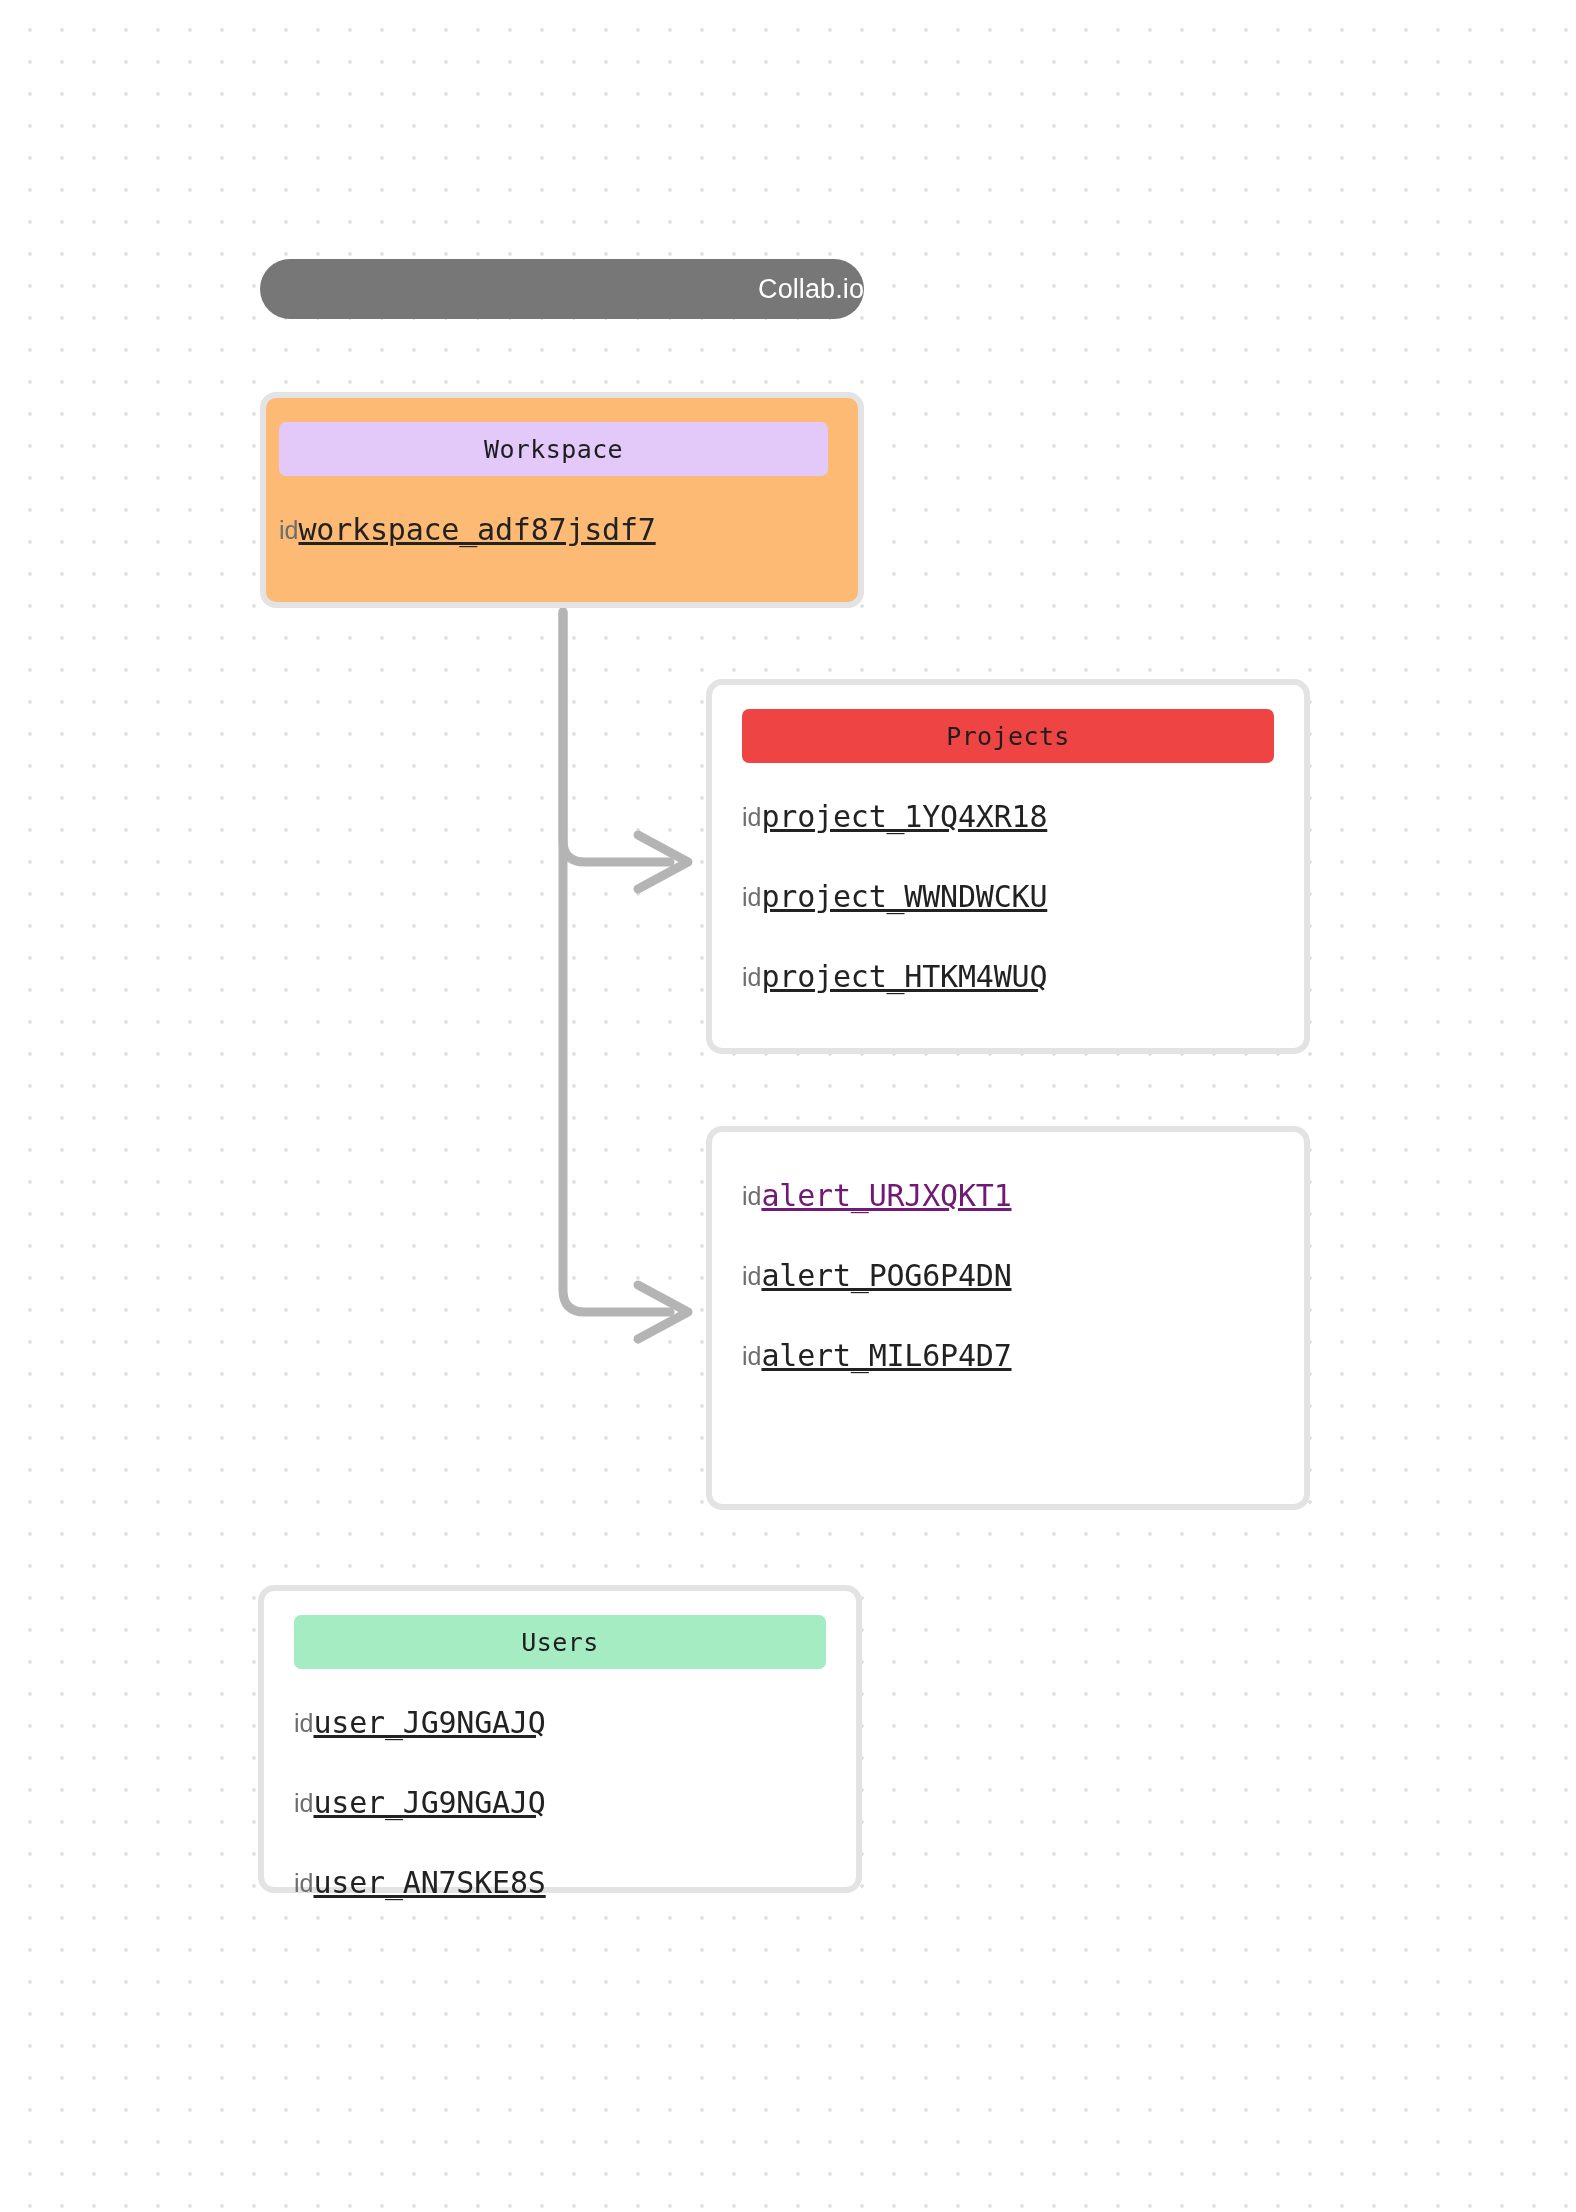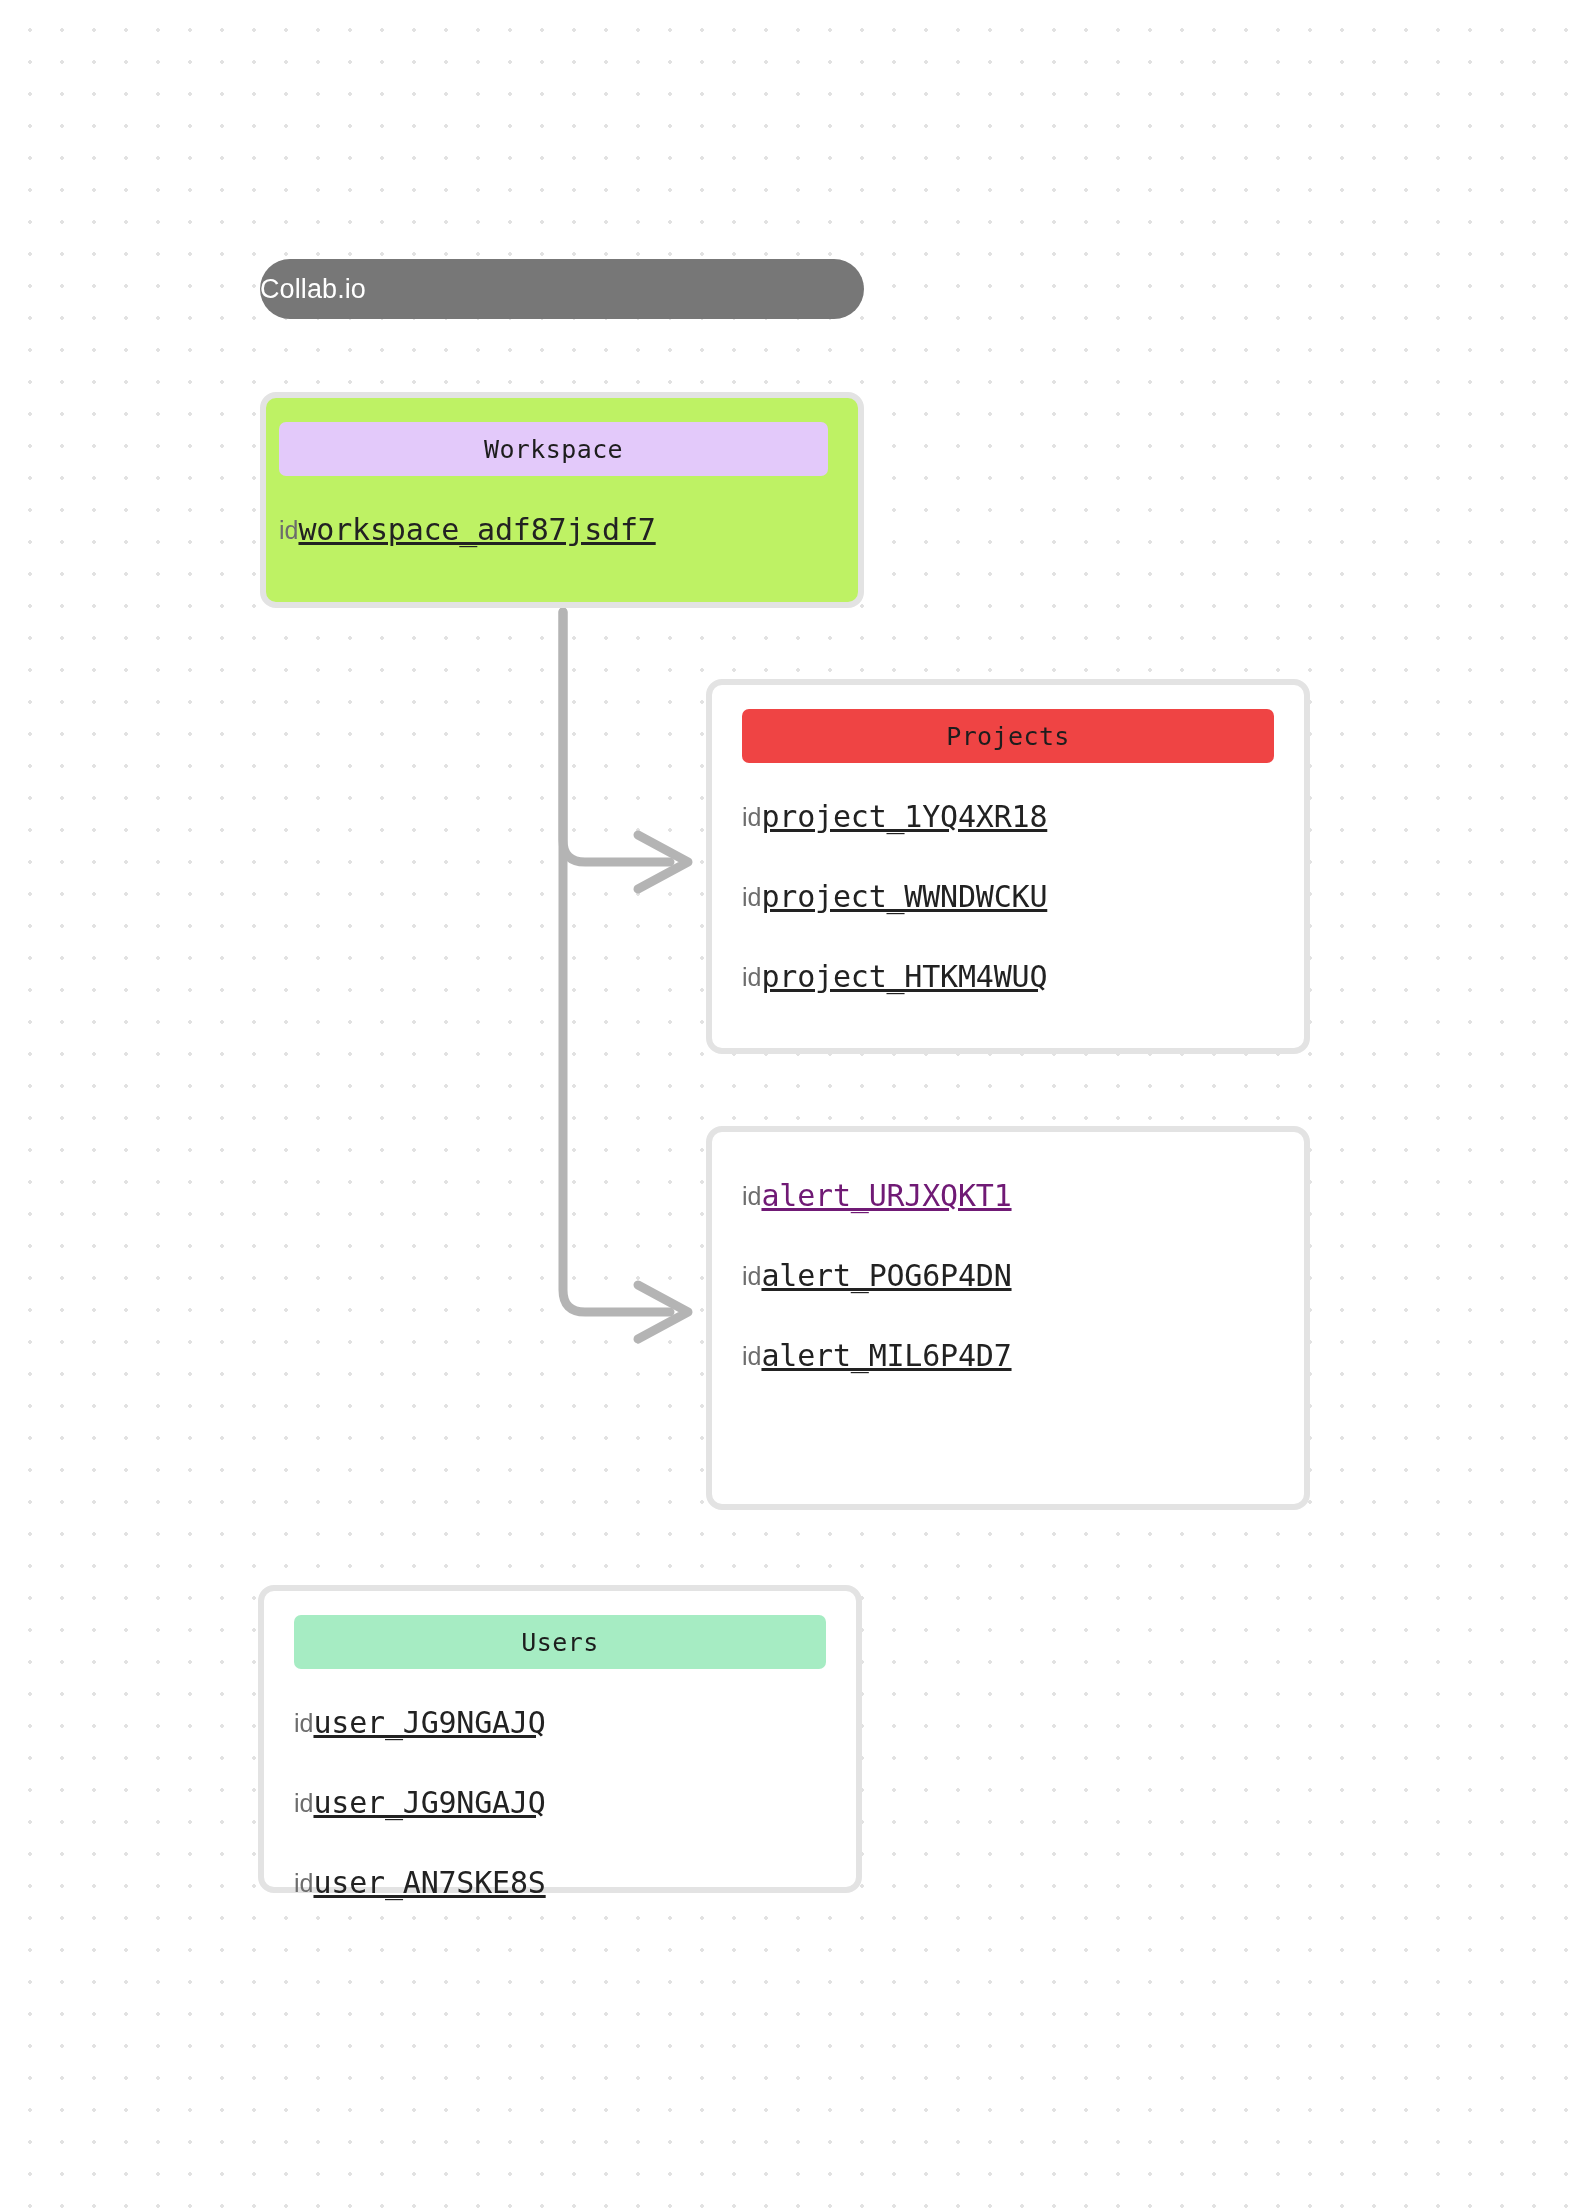--- a/index.html
+++ b/index.html
@@ -28,21 +28,21 @@
   .title-pill {
     position: absolute;
     left: 260px;
     top: 259px;
     width: 604px;
     height: 60px;
     background: #777777;
     border-radius: 30px;
     display: flex;
     align-items: center;
-    justify-content: flex-start;
+    justify-content: flex-end;
     box-sizing: border-box;
   }
   .title-pill .title-text {
     color: #ffffff;
     font-size: 27px;
     font-family: "Liberation Sans", "DejaVu Sans", sans-serif;
     letter-spacing: 0.1px;
     line-height: 1;
   }
 
@@ -123,21 +123,21 @@
     <path d="M 638 835 L 688 862 L 638 889" fill="none" stroke="#b4b4b4" stroke-width="9" stroke-linecap="round" stroke-linejoin="round"></path>
 
     <path d="M 563 612 L 563 1290 Q 563 1312 585 1312 L 670 1312" fill="none" stroke="#b4b4b4" stroke-width="9" stroke-linecap="round" stroke-linejoin="round"></path>
     <path d="M 638 1285 L 688 1312 L 638 1339" fill="none" stroke="#b4b4b4" stroke-width="9" stroke-linecap="round" stroke-linejoin="round"></path>
   </svg>
 
   <div class="title-pill" style="background-color: rgb(119, 119, 119);">
     <span class="title-text" style="color: rgb(255, 255, 255);">Collab.io</span>
   </div>
 
-  <div class="card" id="card-workspace" style="border-color: rgb(227, 227, 227); background-color: #bef264; padding-left: 13px;">
+  <div class="card" id="card-workspace" style="border-color: rgb(227, 227, 227); background-color: #fdba74; padding-left: 13px;">
     <div class="card-header" style="background-color: rgb(227, 201, 250);">
       <span class="header-text">Workspace</span>
     </div>
     <div class="row">
       <span class="field-key" style="color: rgb(109, 109, 109);">id</span>
       <span class="field-val" style="color: rgb(34, 34, 34);">workspace_adf87jsdf7</span>
     </div>
   </div>
 
   <div class="card" id="card-projects" style="border-color: rgb(227, 227, 227); background-color: rgb(255, 255, 255);">

